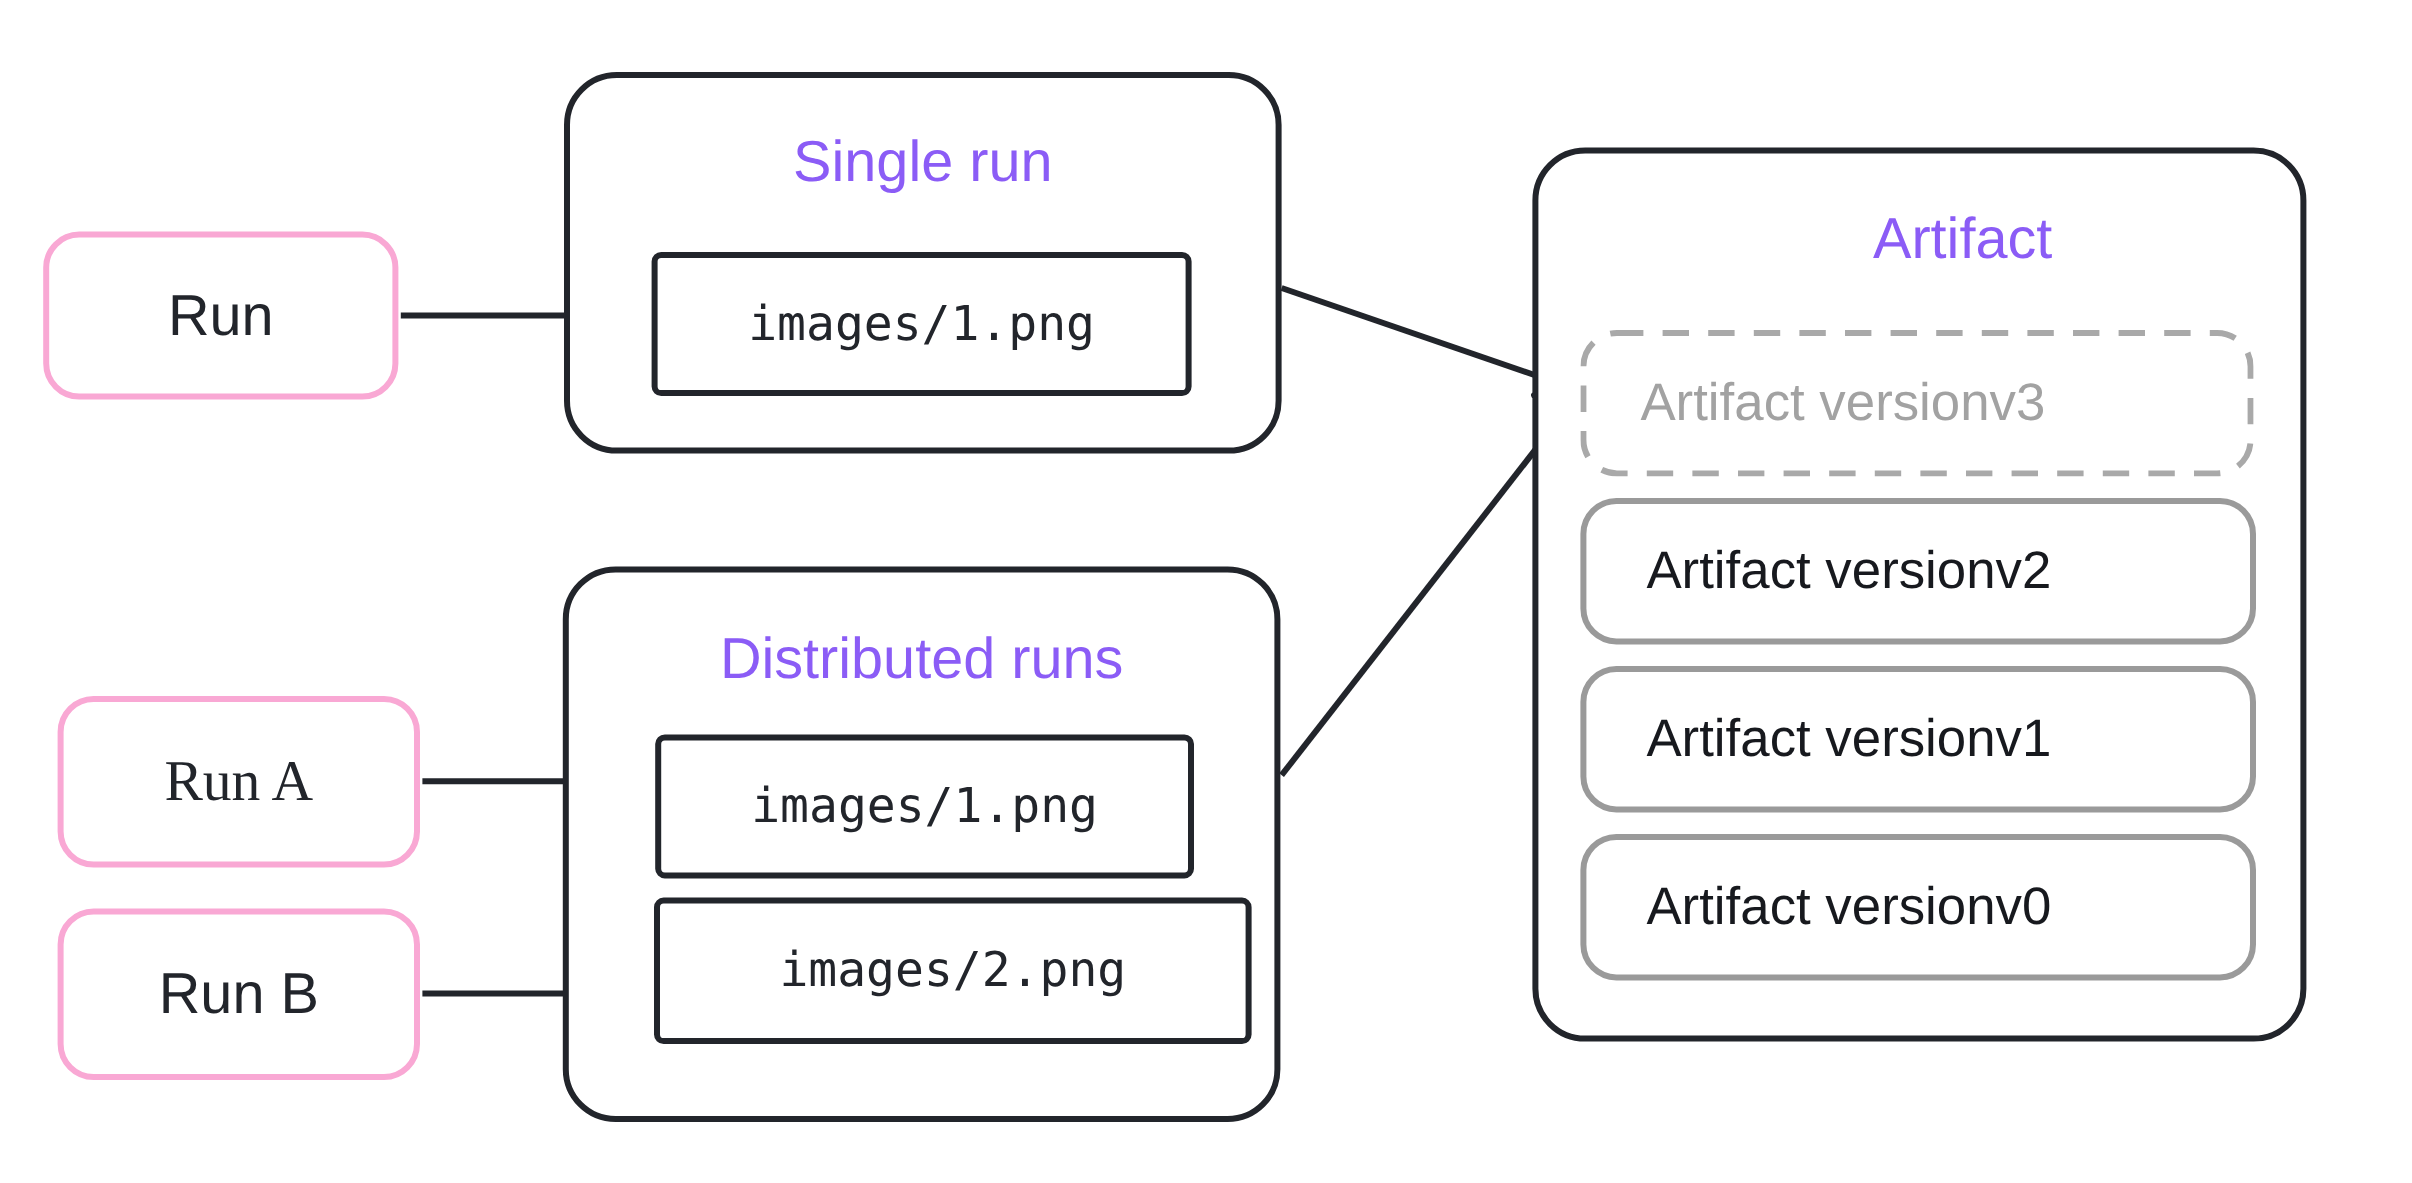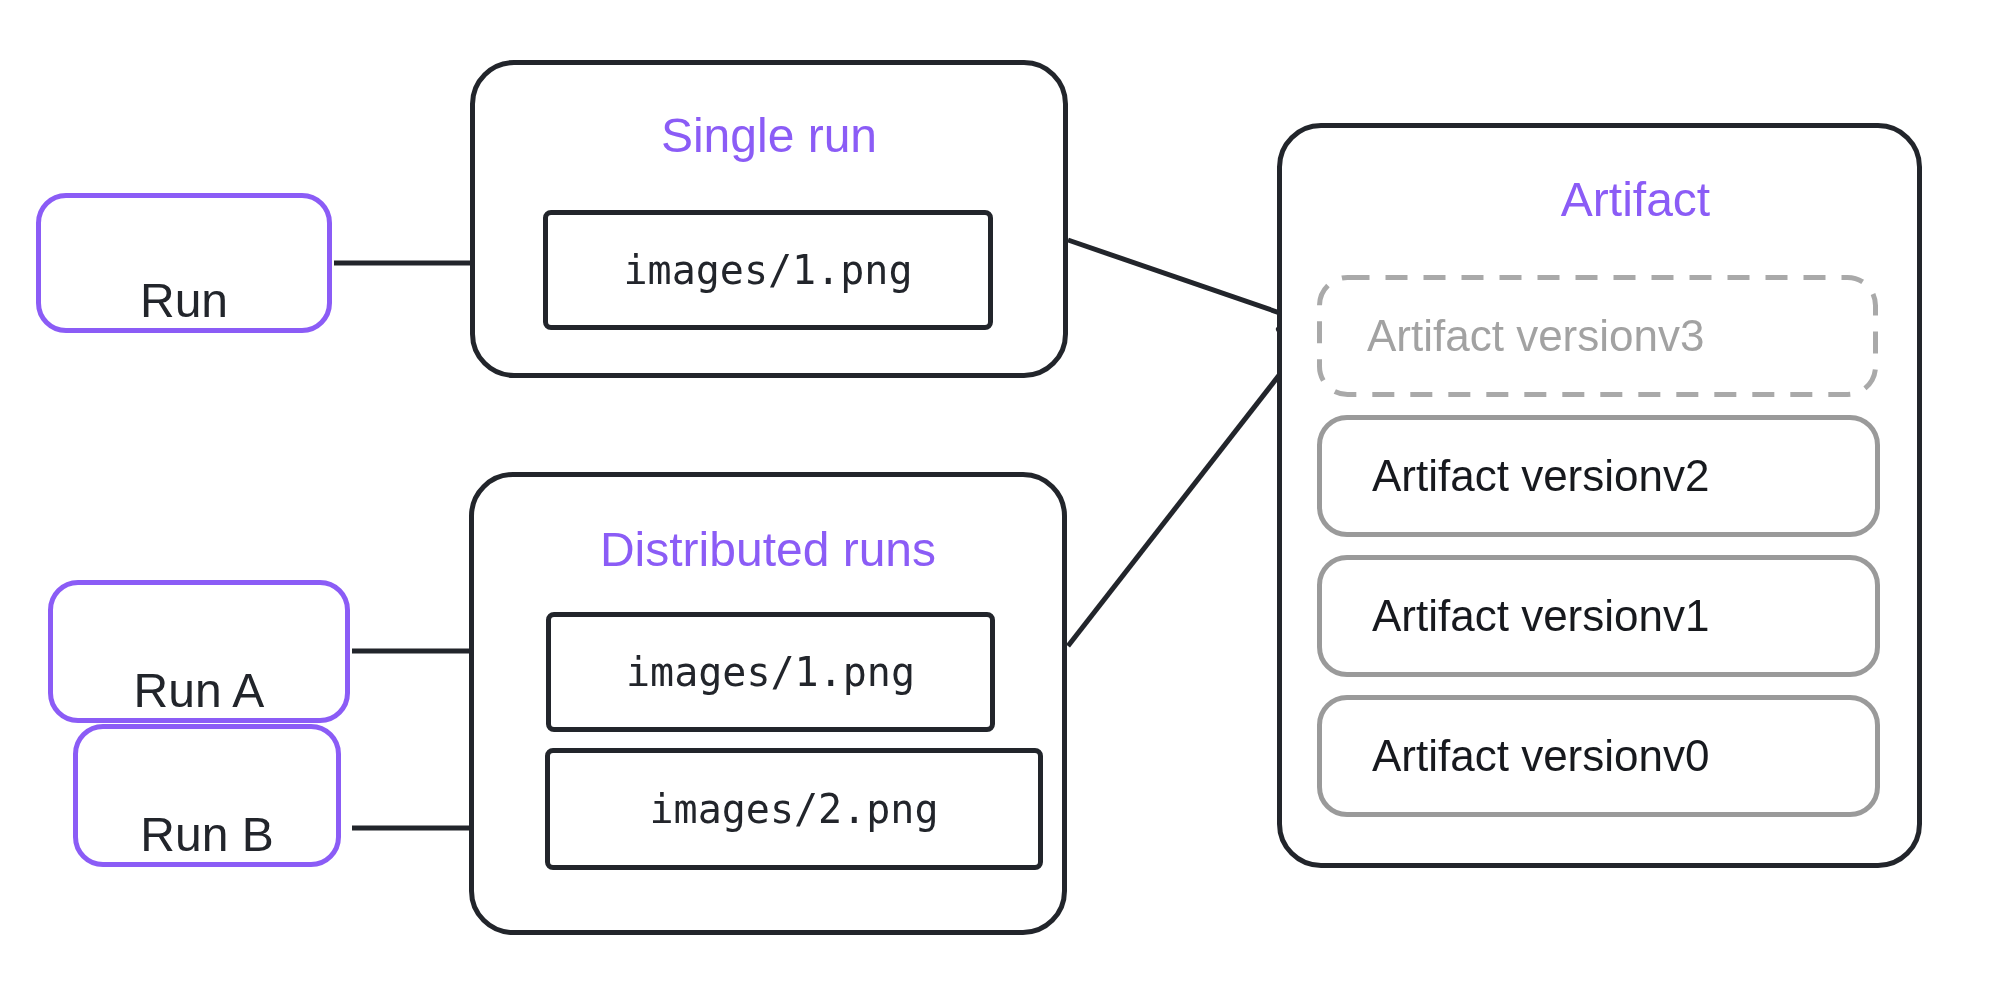--- a/index.html
+++ b/index.html
@@ -14,25 +14,25 @@
   }
   .overlay {
     position: absolute;
     left: 0; top: 0;
     width: 2010px; height: 986px;
     pointer-events: none;
   }
   .node {
     position: absolute;
     box-sizing: border-box;
-    border: 5px solid #8b5cf6;
+    border: 5px solid #f9a8d4;
     border-radius: 30px;
     background: #ffffff;
     display: flex;
-    align-items: flex-end;
+    align-items: center;
     justify-content: center;
     font-size: 48px;
     color: #22252b;
   }
   .group {
     position: absolute;
     box-sizing: border-box;
     border: 5px solid #22252b;
     border-radius: 44px;
     background: #ffffff;
@@ -99,24 +99,24 @@
     <line x1="334" y1="263" x2="537" y2="263" stroke="#22252b" stroke-width="5" marker-end="url(#ah)"></line>
     <line x1="352" y1="651" x2="540" y2="651" stroke="#22252b" stroke-width="5" marker-end="url(#ah)"></line>
     <line x1="352" y1="828" x2="539" y2="828" stroke="#22252b" stroke-width="5" marker-end="url(#ah)"></line>
     <line x1="1068" y1="240" x2="1312" y2="324" stroke="#22252b" stroke-width="5" marker-end="url(#ah)"></line>
     <line x1="1068" y1="646" x2="1312" y2="333" stroke="#22252b" stroke-width="5" marker-end="url(#ah)"></line>
   </svg>
 
   <div class="node" style="left:36px; top:193px; width:296px; height:140px;">
     <span>Run</span>
   </div>
-  <div class="node" style="left:48px; top:580px; width:302px; height:143px;">
+  <div class="node" style="left:48px; top:580px; width:302px; height:143px;font-family:Liberation Serif, serif;">
     <span>Run A</span>
   </div>
-  <div class="node" style="left:48px; top:724px; width:268px; height:143px;margin-left:25px;">
+  <div class="node" style="left:48px; top:757px; width:302px; height:143px;">
     <span>Run B</span>
   </div>
 
   <div class="group" style="left:470px; top:60px; width:598px; height:318px;"></div>
   <div class="group-title" style="left:470px; top:108px; width:598px;">Single run</div>
   <div class="file-node" style="left:543px; top:210px; width:450px; height:120px;">images/1.png</div>
 
   <div class="group" style="left:469px; top:472px; width:598px; height:463px;"></div>
   <div class="group-title" style="left:469px; top:522px; width:598px;">Distributed runs</div>
   <div class="file-node" style="left:546px; top:612px; width:449px; height:120px;">images/1.png</div>

